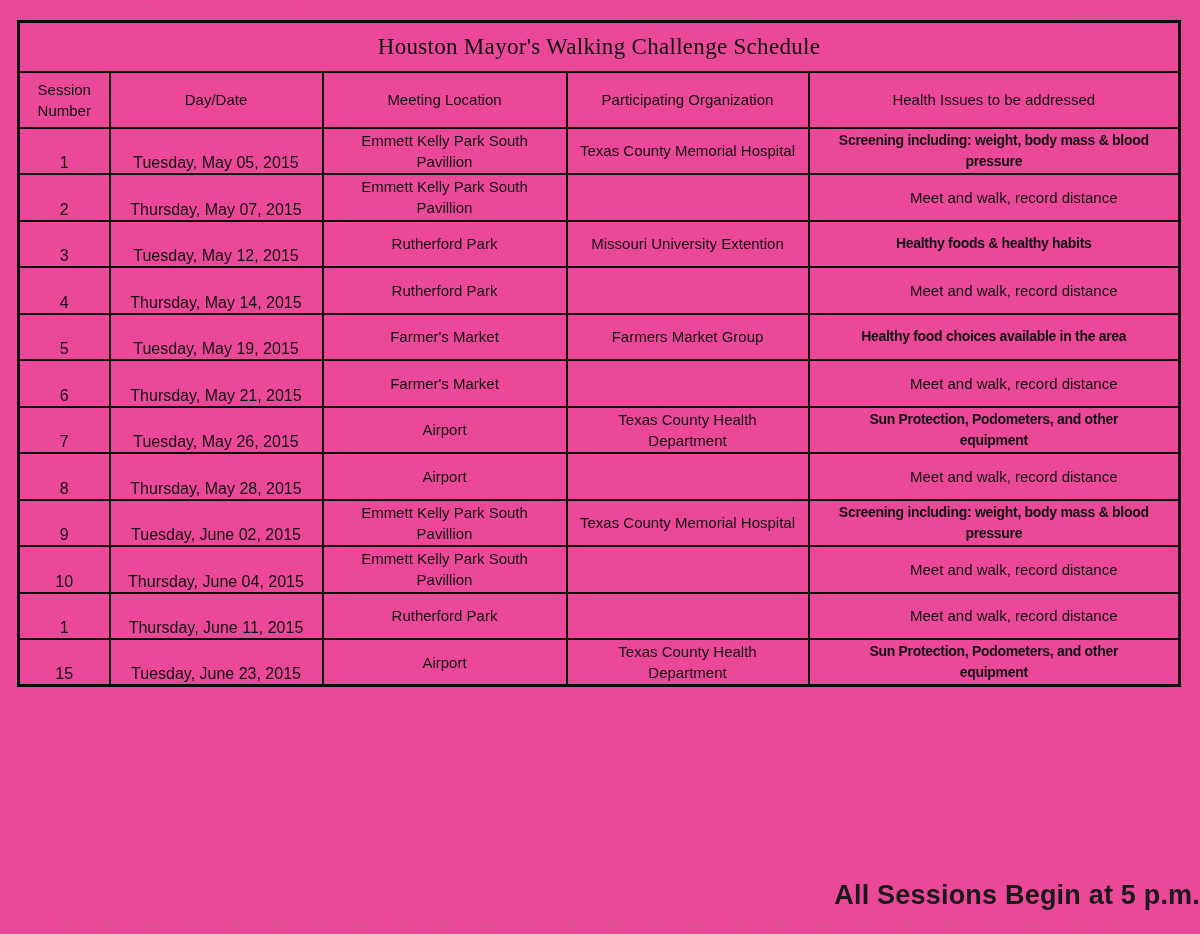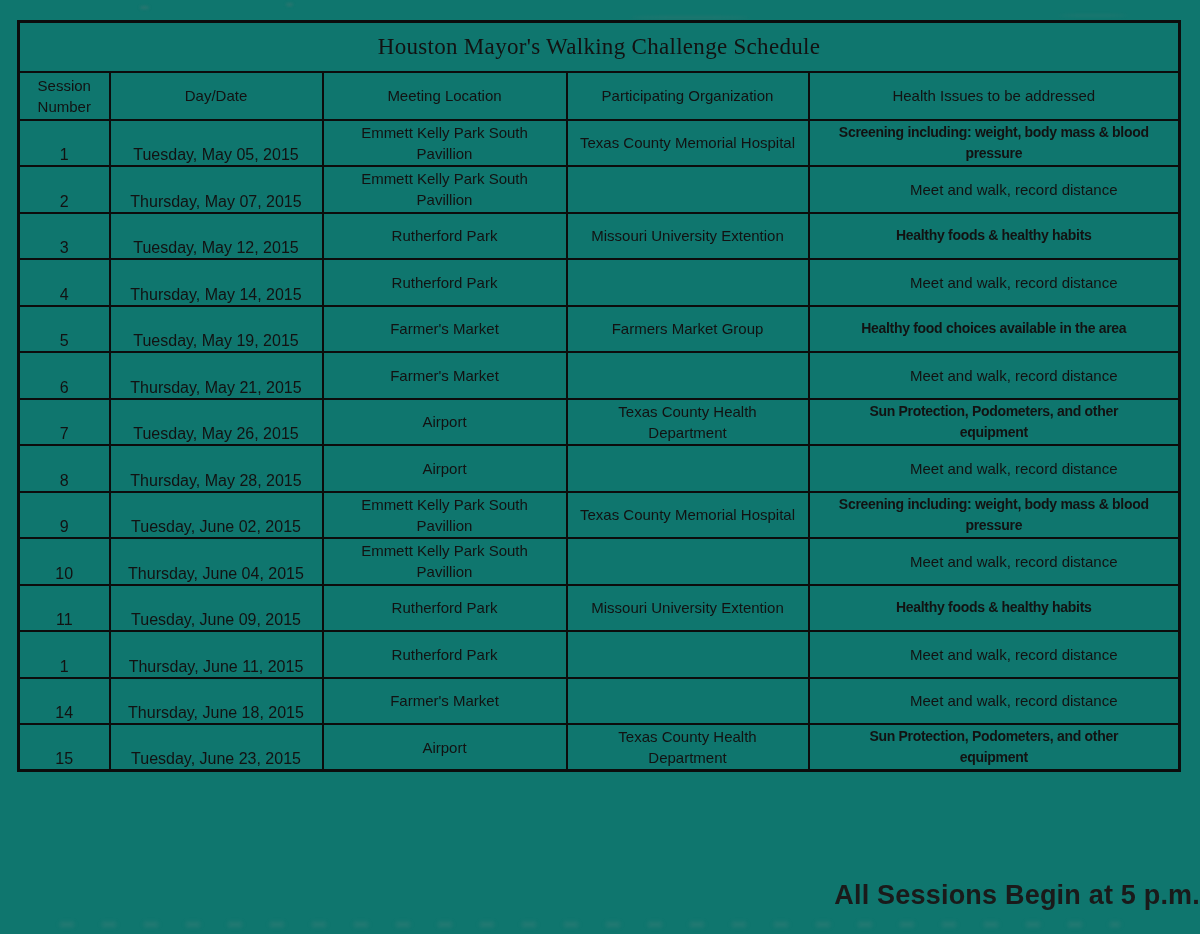--- a/index.html
+++ b/index.html
@@ -4,21 +4,21 @@
 <style>
   html, body {
     margin: 0;
     padding: 0;
     background: #ffffff;
   }
   .page {
     position: relative;
     width: 1200px;
     height: 934px;
-    background: #0f766e;
+    background: #ec4899;
     font-family: "Liberation Sans", sans-serif;
     color: #121212;
     overflow: hidden;
   }
   
   .smudge {
     position: absolute;
     background: rgba(120,120,120,0.3);
     border-radius: 50%;
     filter: blur(1.5px);
@@ -52,21 +52,21 @@
   }
   tr.title-row { height: 50px; }
   th.title-cell {
     font-family: "Liberation Serif", serif;
     font-weight: 400;
     font-size: 23px;
     text-align: center;
     vertical-align: middle;
     letter-spacing: 0.3px;
   }
-  tr.header-row { height: 48px; }
+  tr.header-row { height: 56px; }
   tr.header-row th {
     font-weight: 400;
     font-size: 15px;
     line-height: 21px;
     text-align: center;
     vertical-align: middle;
     white-space: pre-line;
   }
   tbody tr { height: 46.5px; }
   tbody td {
@@ -206,37 +206,23 @@
         </tr>
         <tr>
           <td class="c-session">10</td>
           <td class="c-date">Thursday, June 04, 2015</td>
           <td class="c-location">Emmett Kelly Park South
 Pavillion</td>
           <td class="c-org"></td>
           <td class="c-health regular">Meet and walk, record distance</td>
         </tr>
         <tr>
-          <td class="c-session">11</td>
-          <td class="c-date">Tuesday, June 09, 2015</td>
-          <td class="c-location">Rutherford Park</td>
-          <td class="c-org">Missouri University Extention</td>
-          <td class="c-health bold">Healthy foods &amp; healthy habits</td>
-        </tr>
-        <tr>
           <td class="c-session">1</td>
           <td class="c-date">Thursday, June 11, 2015</td>
           <td class="c-location">Rutherford Park</td>
-          <td class="c-org"></td>
-          <td class="c-health regular">Meet and walk, record distance</td>
-        </tr>
-        <tr>
-          <td class="c-session">14</td>
-          <td class="c-date">Thursday, June 18, 2015</td>
-          <td class="c-location">Farmer's Market</td>
           <td class="c-org"></td>
           <td class="c-health regular">Meet and walk, record distance</td>
         </tr>
         <tr>
           <td class="c-session">15</td>
           <td class="c-date">Tuesday, June 23, 2015</td>
           <td class="c-location">Airport</td>
           <td class="c-org">Texas County Health
 Department</td>
           <td class="c-health bold">Sun Protection, Podometers, and other

